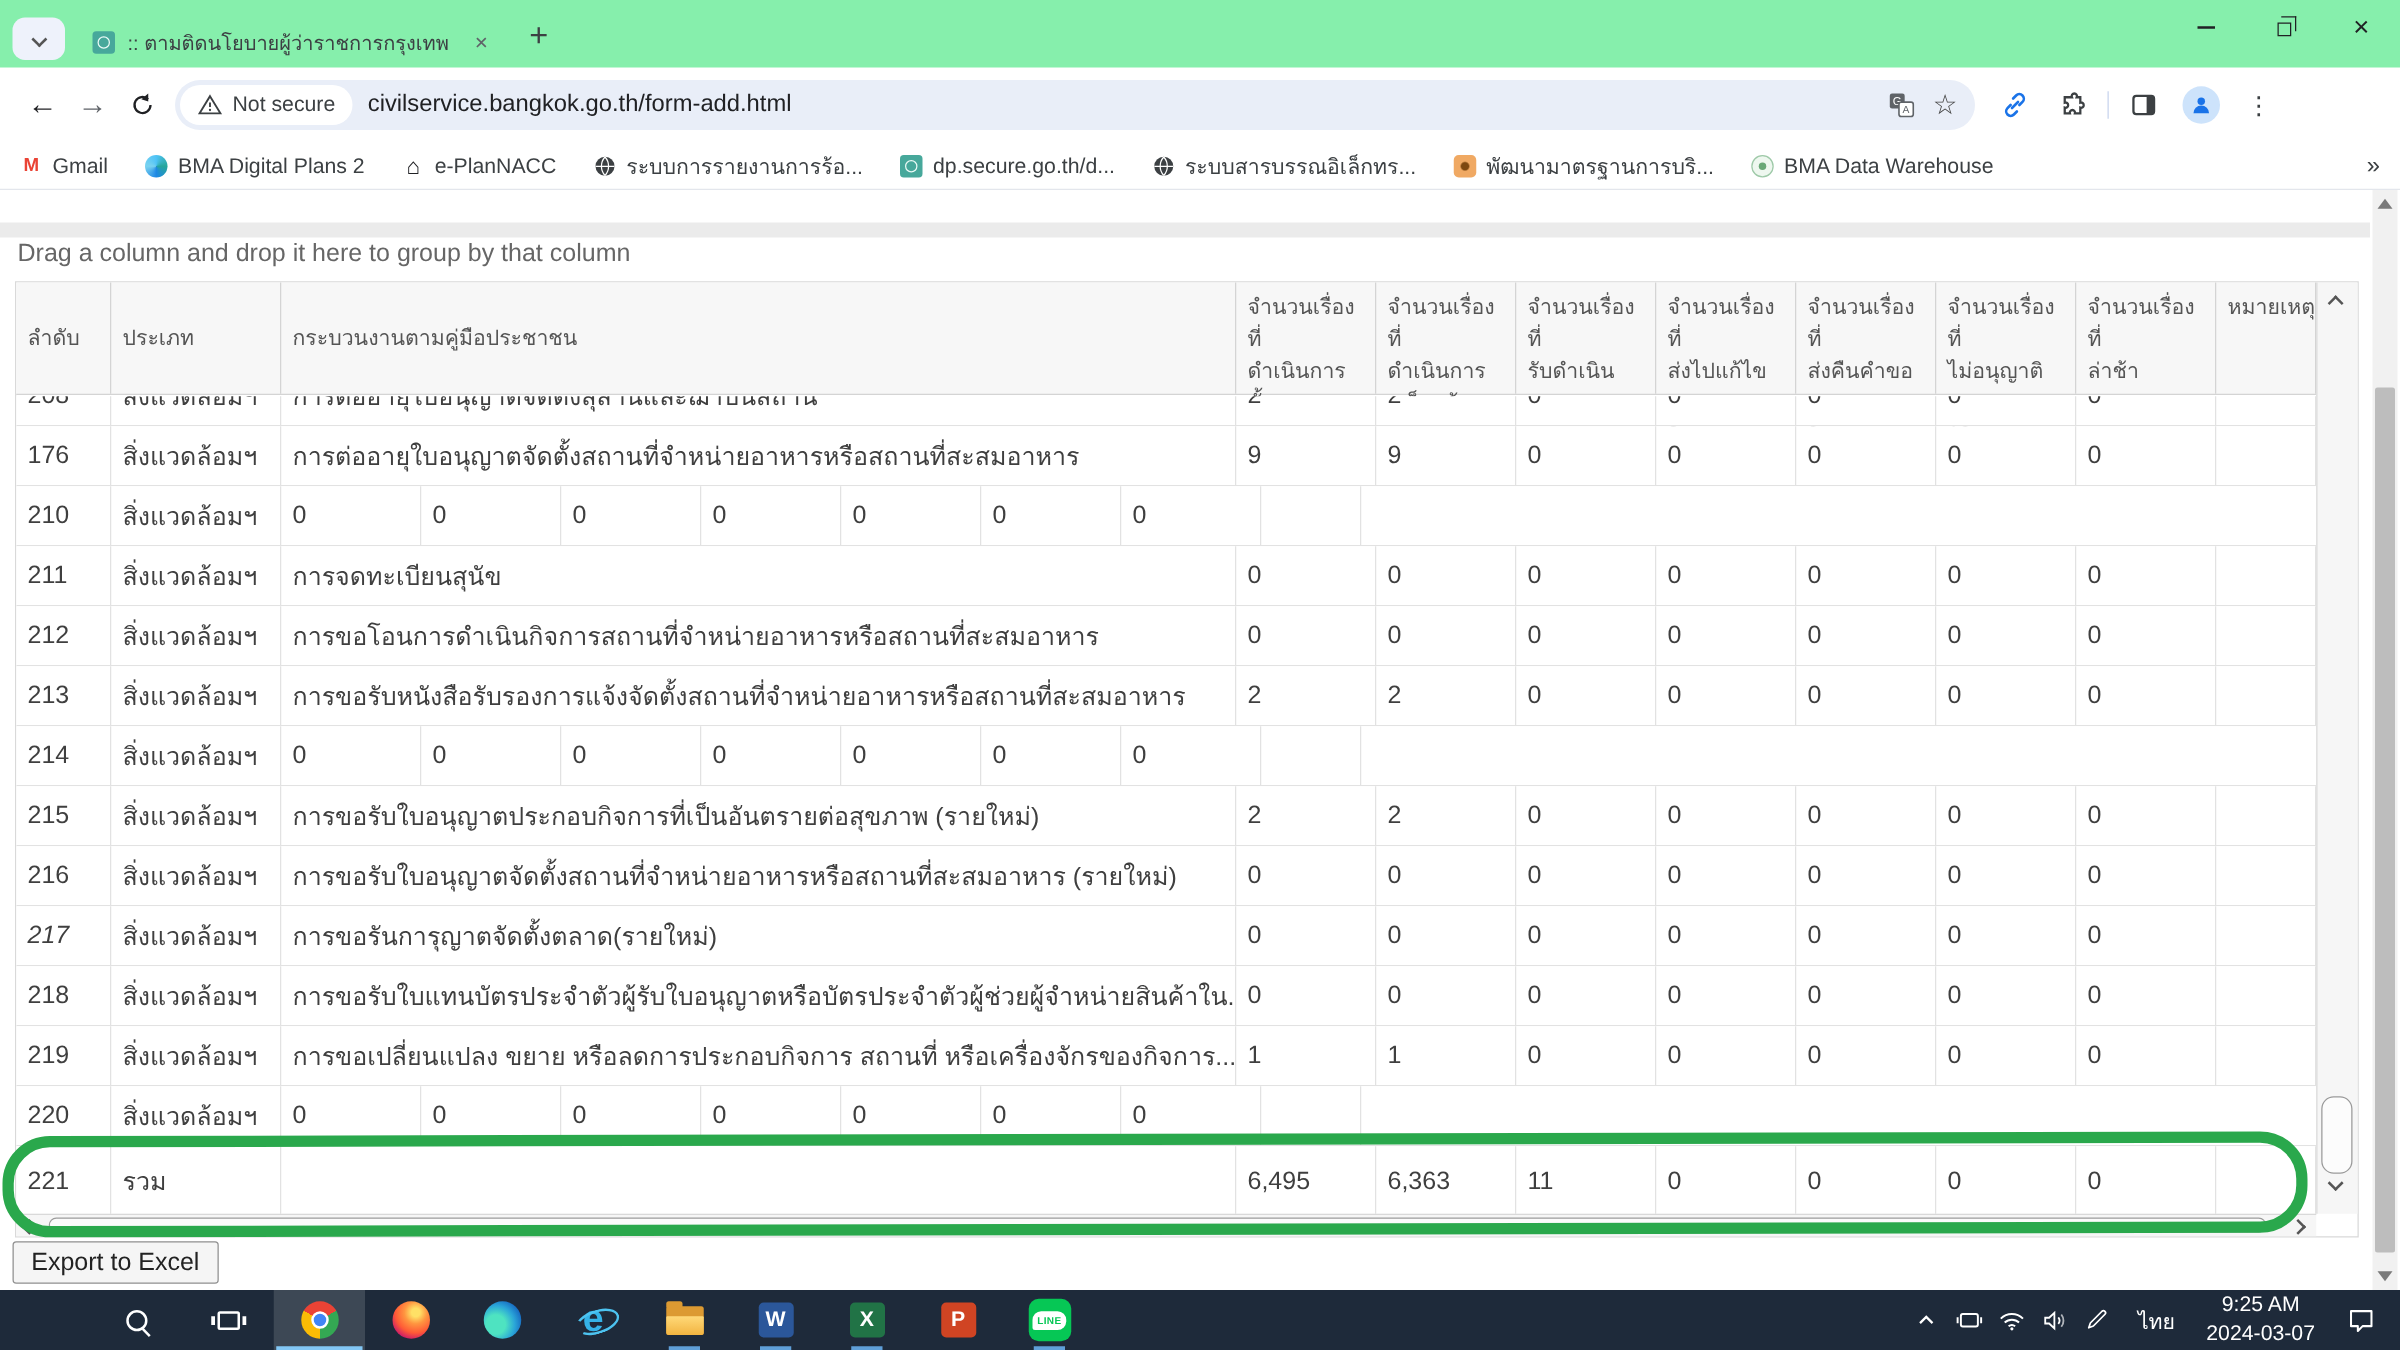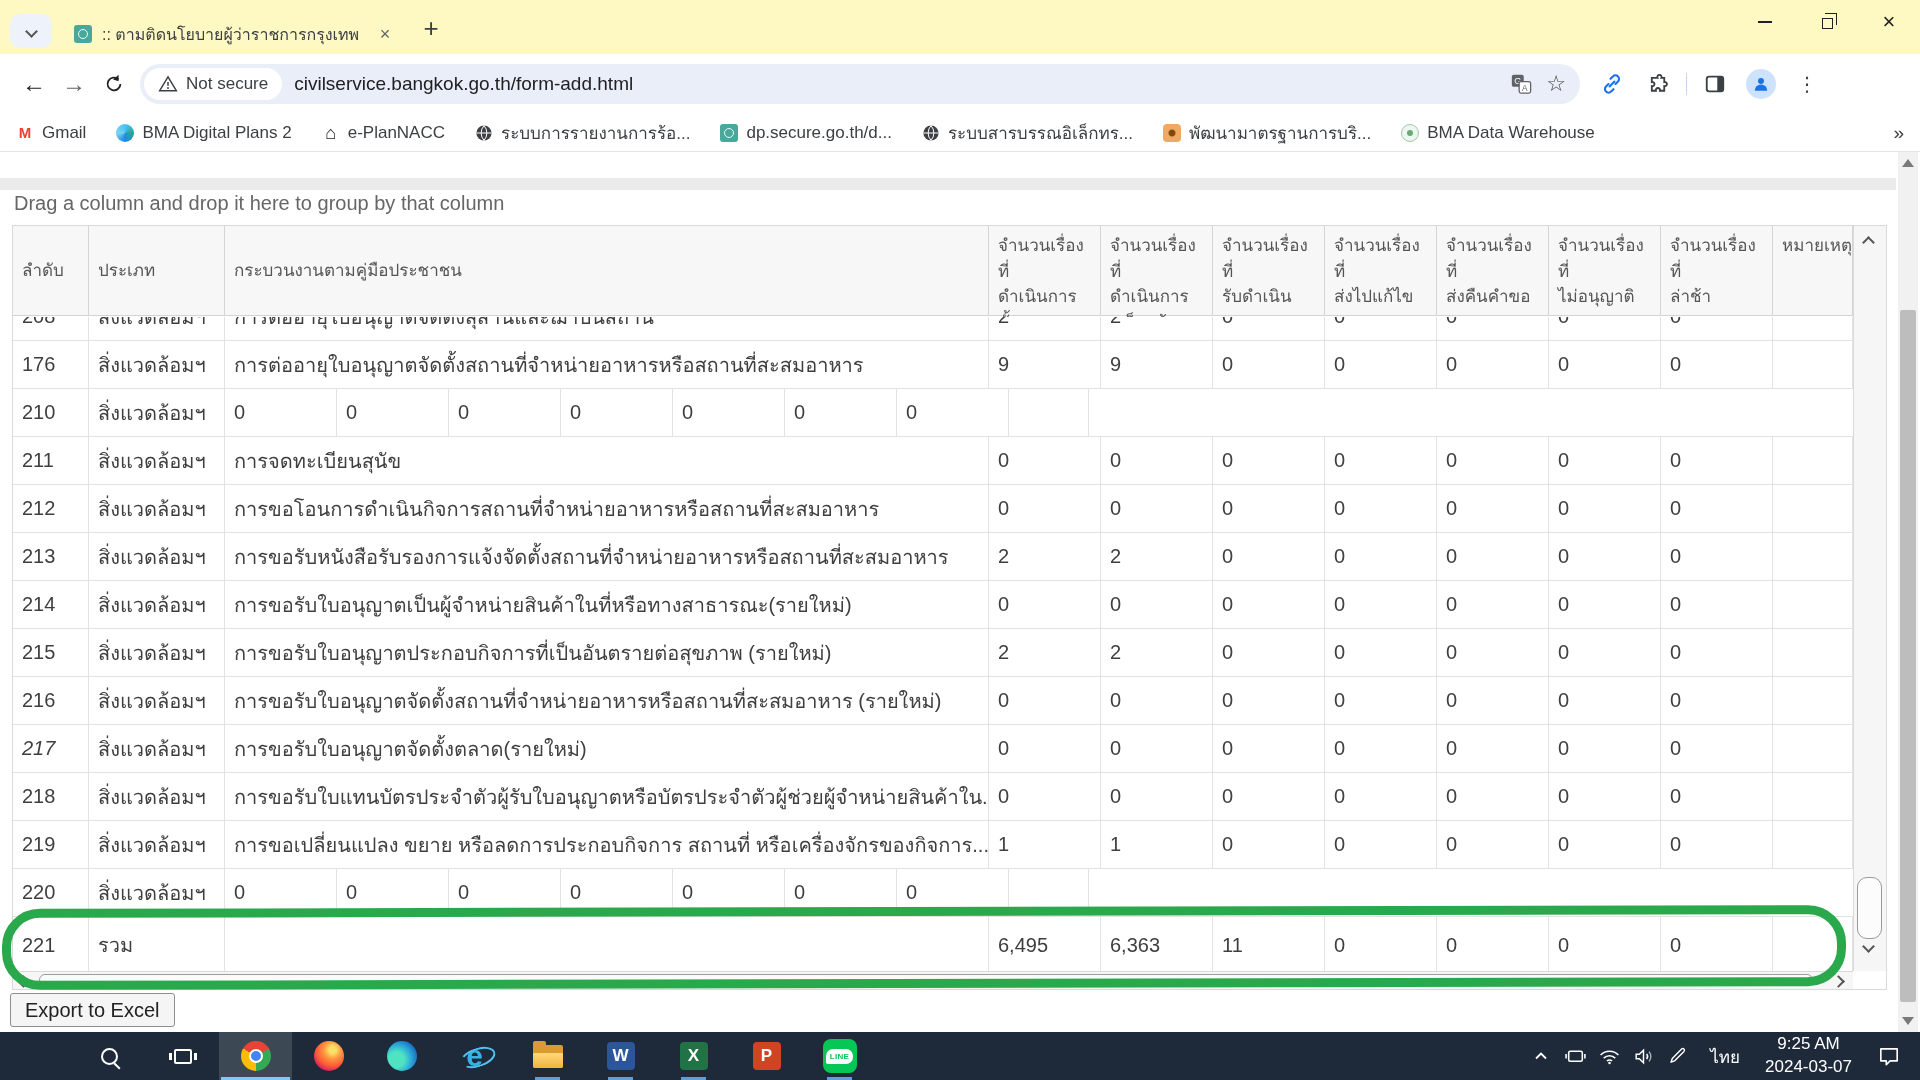--- a/index.html
+++ b/index.html
@@ -1,21 +1,21 @@
 <!DOCTYPE html>
 <html><head>
 <meta charset="utf-8">
 <style>
 *{margin:0;padding:0;box-sizing:border-box}
 html,body{width:1920px;height:1080px;overflow:hidden}
 body{font-family:"Liberation Sans","DejaVu Sans",sans-serif;background:#fff}
 .screen{position:relative;width:1920px;height:1080px;overflow:hidden}
 
 
-.tabstrip{height:54px;background:#fef9c3;display:flex;align-items:flex-end;position:relative}
+.tabstrip{height:54px;background:#86efac;display:flex;align-items:flex-end;position:relative}
 .tab-search{width:42px;height:34px;margin:0 8px 6px 10px;border:none;border-radius:10px;background:#eef2fb;display:flex;align-items:center;justify-content:center;color:#444;cursor:pointer}
 .tabs{display:flex;align-items:flex-end;height:100%}
 .tab{width:345px;height:40px;display:flex;align-items:center;padding:0 8px 0 14px;gap:10px;color:#3c4043;font-size:16px;border-radius:12px 12px 0 0;overflow:hidden}
 .tab-title{flex:1;white-space:nowrap;overflow:hidden}
 .tab.active{background:#fff;color:#202124}
 .tab-close{width:24px;height:24px;border-radius:50%;display:flex;align-items:center;justify-content:center;color:#5f6368;font-size:18px;flex:none}
 .tab-close::before{content:"×"}
 .newtab-btn{width:36px;height:36px;margin:0 0 8px 8px;border:none;background:none;color:#3c4043;font-size:26px;line-height:1;cursor:pointer}
 .newtab-btn::before{content:"+"}
 .win-controls{position:absolute;right:0;top:0;height:44px;display:flex;align-items:center}
@@ -385,21 +385,20 @@
             <div class="td" style="width: 112px;">0</div>
             <div class="td" style="width: 112px;">0</div>
             <div class="td" style="width: 112px;">0</div>
             <div class="td" style="width: 112px;">0</div>
             <div class="td" style="width: 112px;">0</div>
             <div class="td" style="width: 80px;"></div>
           </div>
           <div class="tr">
             <div class="td" style="width: 76px;">214</div>
             <div class="td" style="width: 136px;">สิ่งแวดล้อมฯ</div>
-            <div class="td" style="width: 764px;">การขอรับใบอนุญาตเป็นผู้จำหน่ายสินค้าในที่หรือทางสาธารณะ(รายใหม่)</div>
             <div class="td" style="width: 112px;">0</div>
             <div class="td" style="width: 112px;">0</div>
             <div class="td" style="width: 112px;">0</div>
             <div class="td" style="width: 112px;">0</div>
             <div class="td" style="width: 112px;">0</div>
             <div class="td" style="width: 112px;">0</div>
             <div class="td" style="width: 112px;">0</div>
             <div class="td" style="width: 80px;"></div>
           </div>
           <div class="tr">
@@ -424,21 +423,21 @@
             <div class="td" style="width: 112px;">0</div>
             <div class="td" style="width: 112px;">0</div>
             <div class="td" style="width: 112px;">0</div>
             <div class="td" style="width: 112px;">0</div>
             <div class="td" style="width: 112px;">0</div>
             <div class="td" style="width: 80px;"></div>
           </div>
           <div class="tr">
             <div class="td" style="width: 76px; font-style: italic;">217</div>
             <div class="td" style="width: 136px;">สิ่งแวดล้อมฯ</div>
-            <div class="td" style="width: 764px;">การขอรับใบอนุญาตจัดตั้งตลาด(รายใหม่)</div>
+            <div class="td" style="width: 764px;">การขอรันการุญาตจัดตั้งตลาด(รายใหม่)</div>
             <div class="td" style="width: 112px;">0</div>
             <div class="td" style="width: 112px;">0</div>
             <div class="td" style="width: 112px;">0</div>
             <div class="td" style="width: 112px;">0</div>
             <div class="td" style="width: 112px;">0</div>
             <div class="td" style="width: 112px;">0</div>
             <div class="td" style="width: 112px;">0</div>
             <div class="td" style="width: 80px;"></div>
           </div>
           <div class="tr">

